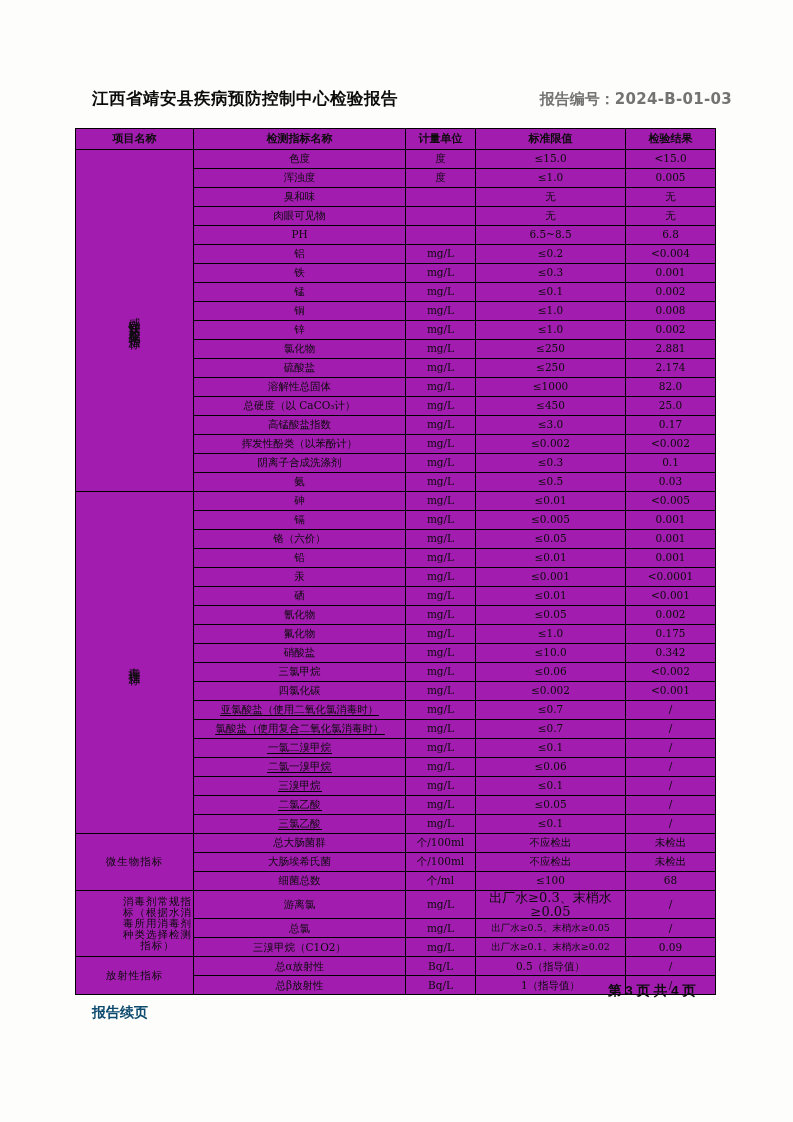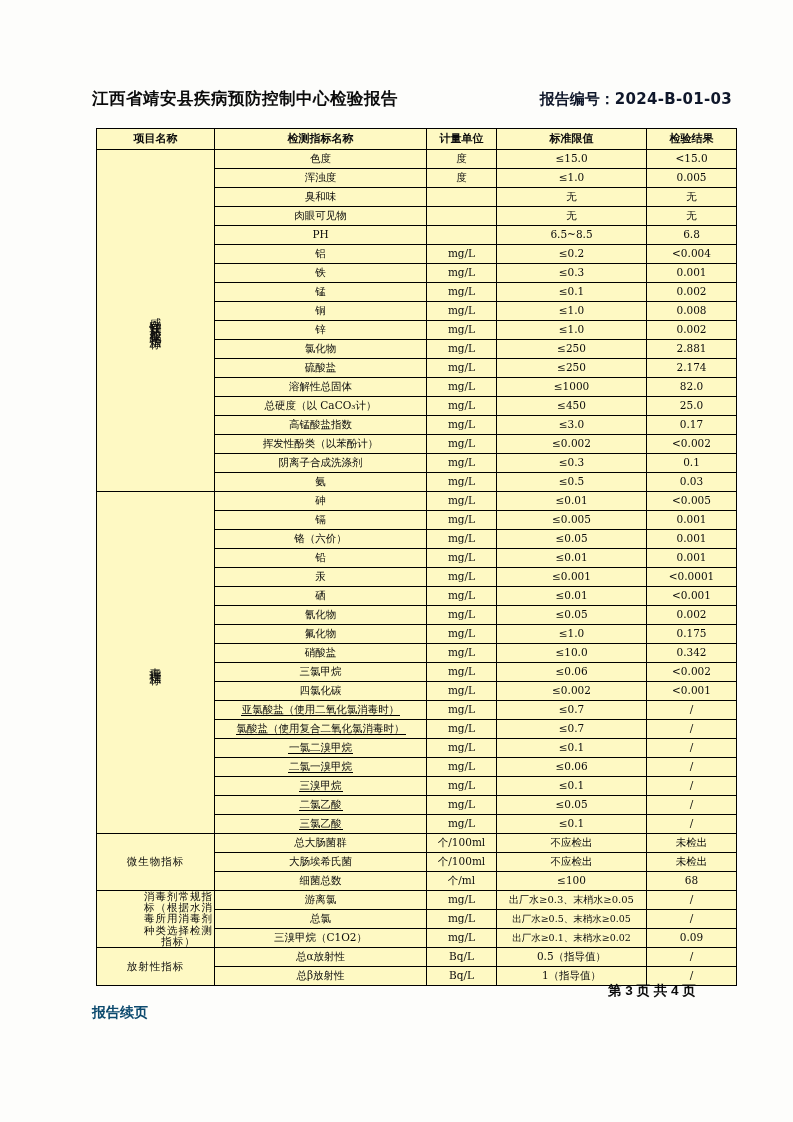--- a/index.html
+++ b/index.html
@@ -36,36 +36,36 @@
     font-weight: bold;
     font-size: 16.5px;
     letter-spacing: 0.5px;
     color: #0b0b0b;
     white-space: nowrap;
   }
   .report-no {
     font-family: "DejaVu Serif", "Liberation Serif", serif;
     font-weight: bold;
     font-size: 15px;
-    color: #0f172a;
+    color: #737373;
     white-space: nowrap;
   }
   .report-no .num {
     font-family: "DejaVu Sans", "Liberation Sans", sans-serif;
     font-weight: bold;
     letter-spacing: 0.3px;
   }
   table.report {
     position: absolute;
-    left: 96px;
+    left: 75px;
     top: 128px;
     width: 640px;
     border-collapse: collapse;
     table-layout: fixed;
-    background: #fef9c3;
+    background: #a21caf;
   }
   table.report td, table.report th {
     border: 1px solid #000;
     font-size: 10.5px;
     font-family: "DejaVu Serif", "Liberation Serif", serif;
     text-align: center;
     vertical-align: middle;
     padding: 0;
     height: 18px;
     line-height: 1.05;
@@ -392,21 +392,21 @@
         <tr>
           <td>细菌总数</td>
           <td class="unit">个/ml</td>
           <td class="val">≤100</td>
           <td class="val">68</td>
         </tr>
         <tr>
           <td rowspan="3" class="catcell multiline" style="font-size: 10.5px; padding-left: 46px;">消毒剂常规指标（根据水消毒所用消毒剂种类选择检测指标）</td>
           <td>游离氯</td>
           <td class="unit">mg/L</td>
-          <td class="val" style="font-size: 10px;">出厂水≥0.3、末梢水≥0.05</td>
+          <td class="val" style="font-size: 13px;">出厂水≥0.3、末梢水≥0.05</td>
           <td class="val">/</td>
         </tr>
         <tr>
           <td>总氯</td>
           <td class="unit">mg/L</td>
           <td class="val" style="font-size: 9.5px; margin-top: 36px;">出厂水≥0.5、末梢水≥0.05</td>
           <td class="val">/</td>
         </tr>
         <tr>
           <td>三溴甲烷（C1O2）</td>

